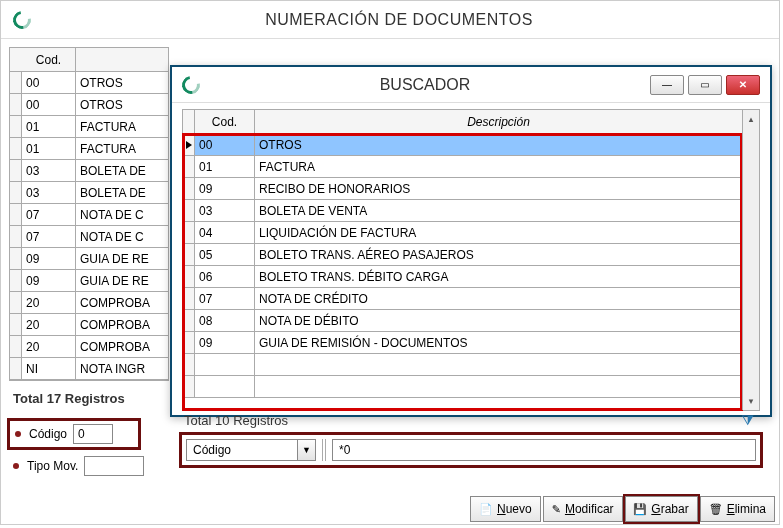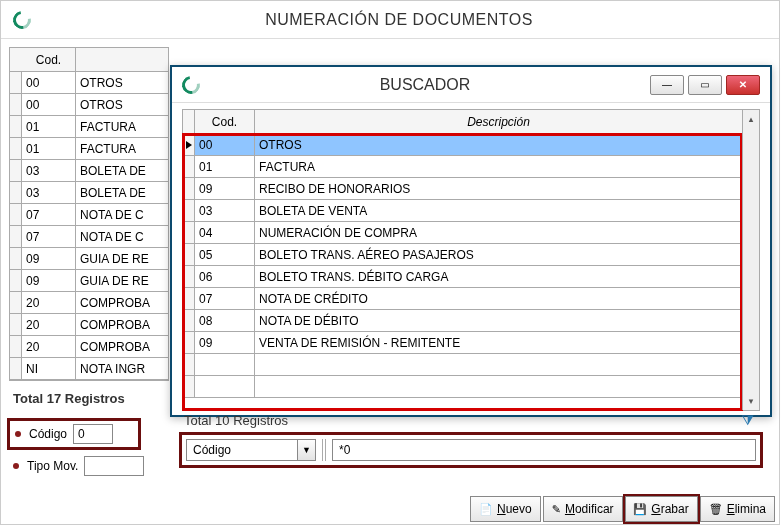--- a/index.html
+++ b/index.html
@@ -463,21 +463,21 @@
               <div class="c2">RECIBO DE HONORARIOS</div>
             </div>
             <div class="dlg-row">
               <div class="sel"></div>
               <div class="c1">03</div>
               <div class="c2">BOLETA DE VENTA</div>
             </div>
             <div class="dlg-row">
               <div class="sel"></div>
               <div class="c1">04</div>
-              <div class="c2">NUMERACIÓN DE COMPRA</div>
+              <div class="c2">LIQUIDACIÓN DE FACTURA</div>
             </div>
             <div class="dlg-row">
               <div class="sel"></div>
               <div class="c1">05</div>
               <div class="c2">BOLETO TRANS. AÉREO PASAJEROS</div>
             </div>
             <div class="dlg-row">
               <div class="sel"></div>
               <div class="c1">06</div>
               <div class="c2">BOLETO TRANS. DÉBITO CARGA</div>
@@ -488,21 +488,21 @@
               <div class="c2">NOTA DE CRÉDITO</div>
             </div>
             <div class="dlg-row">
               <div class="sel"></div>
               <div class="c1">08</div>
               <div class="c2">NOTA DE DÉBITO</div>
             </div>
             <div class="dlg-row">
               <div class="sel"></div>
               <div class="c1">09</div>
-              <div class="c2">VENTA DE REMISIÓN - REMITENTE</div>
+              <div class="c2">GUIA DE REMISIÓN - DOCUMENTOS</div>
             </div>
             <div class="dlg-row">
               <div class="sel"></div>
               <div class="c1"></div>
               <div class="c2"></div>
             </div>
             <div class="dlg-row">
               <div class="sel"></div>
               <div class="c1"></div>
               <div class="c2"></div>

